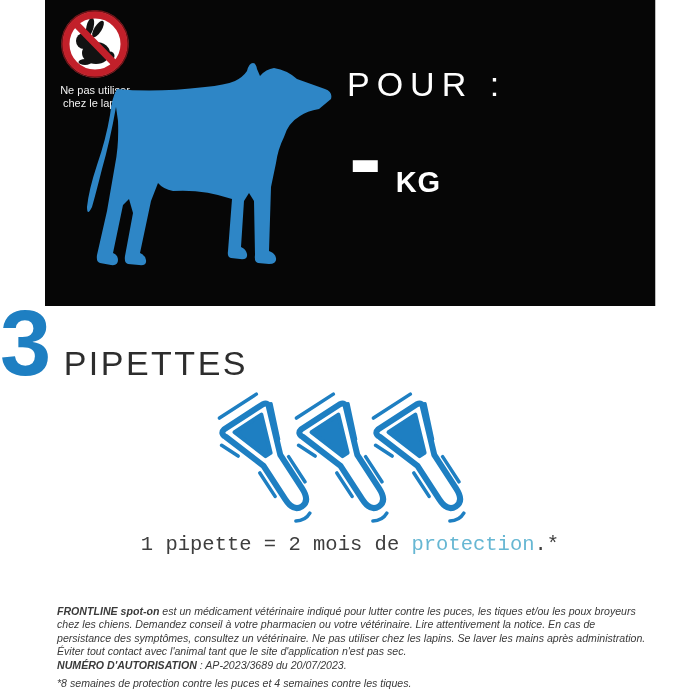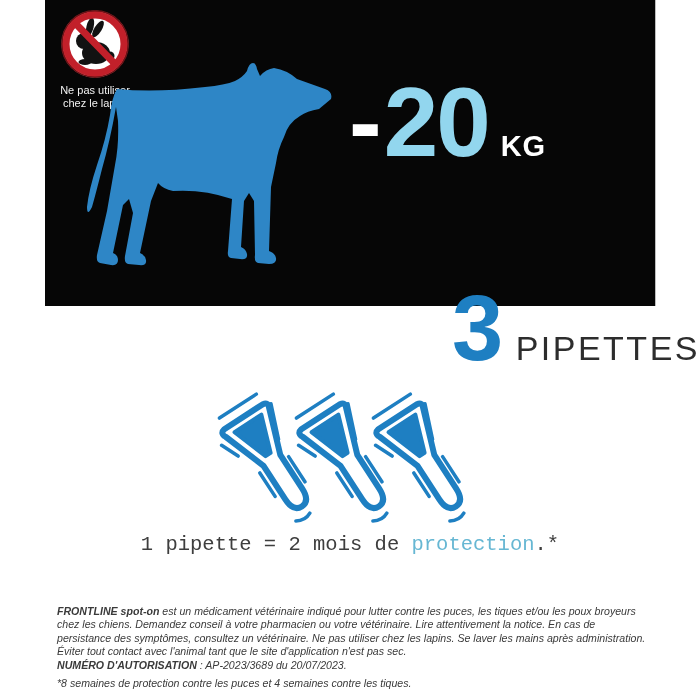--- a/index.html
+++ b/index.html
@@ -27,21 +27,21 @@
   .weight-num{
     font-size:98px;font-weight:700;line-height:100px;letter-spacing:-2px;
     color:#92D6EE;
   }
   .weight-dash{font-size:98px;font-weight:700;line-height:100px;color:#ffffff;margin:0 2px;}
   .weight-unit{
     color:#ffffff;font-size:29px;font-weight:700;margin-left:12px;letter-spacing:1px;
   }
   
   .count-row{
-    position:absolute;left:0;top:282px;width:700px;text-align:right;
+    position:absolute;left:0;top:297px;width:700px;text-align:left;
   }
   .count-num{
     font-size:92px;font-weight:700;color:#1E7FC2;line-height:92px;
     vertical-align:baseline;
   }
   .count-label{
     font-size:34px;font-weight:400;color:#2D2D2D;letter-spacing:2.5px;
     vertical-align:baseline;margin-left:8px;
   }
   .pipette-row{
@@ -107,23 +107,23 @@
       Q33,194 33,199 Q33,205 26,204 L15,202
       Q11,201 12,194 L22,150 L30,104
       Q34,84 33,60 L31,46
       Q25,80 17,108 Q11,132 7,146
       Q2,156 2,146 Q4,128 12,104 Q21,78 25,54
       Q27,36 32,28 Q70,32 120,26 Q140,24 150,20
       Q158,16 162,10 Z"></path>
   </svg>
 
   <div class="weight-block">
+    <div class="pour">POUR :</div>
     <div class="weight-line">
       <span class="weight-dash">-</span>
-      <span class="weight-num">20</span>
       <span class="weight-unit">KG</span>
     </div>
   </div>
 </div>
 
 <div class="count-row">
   <span class="count-num">3</span>
   <span class="count-label">PIPETTES</span>
 </div>
 

